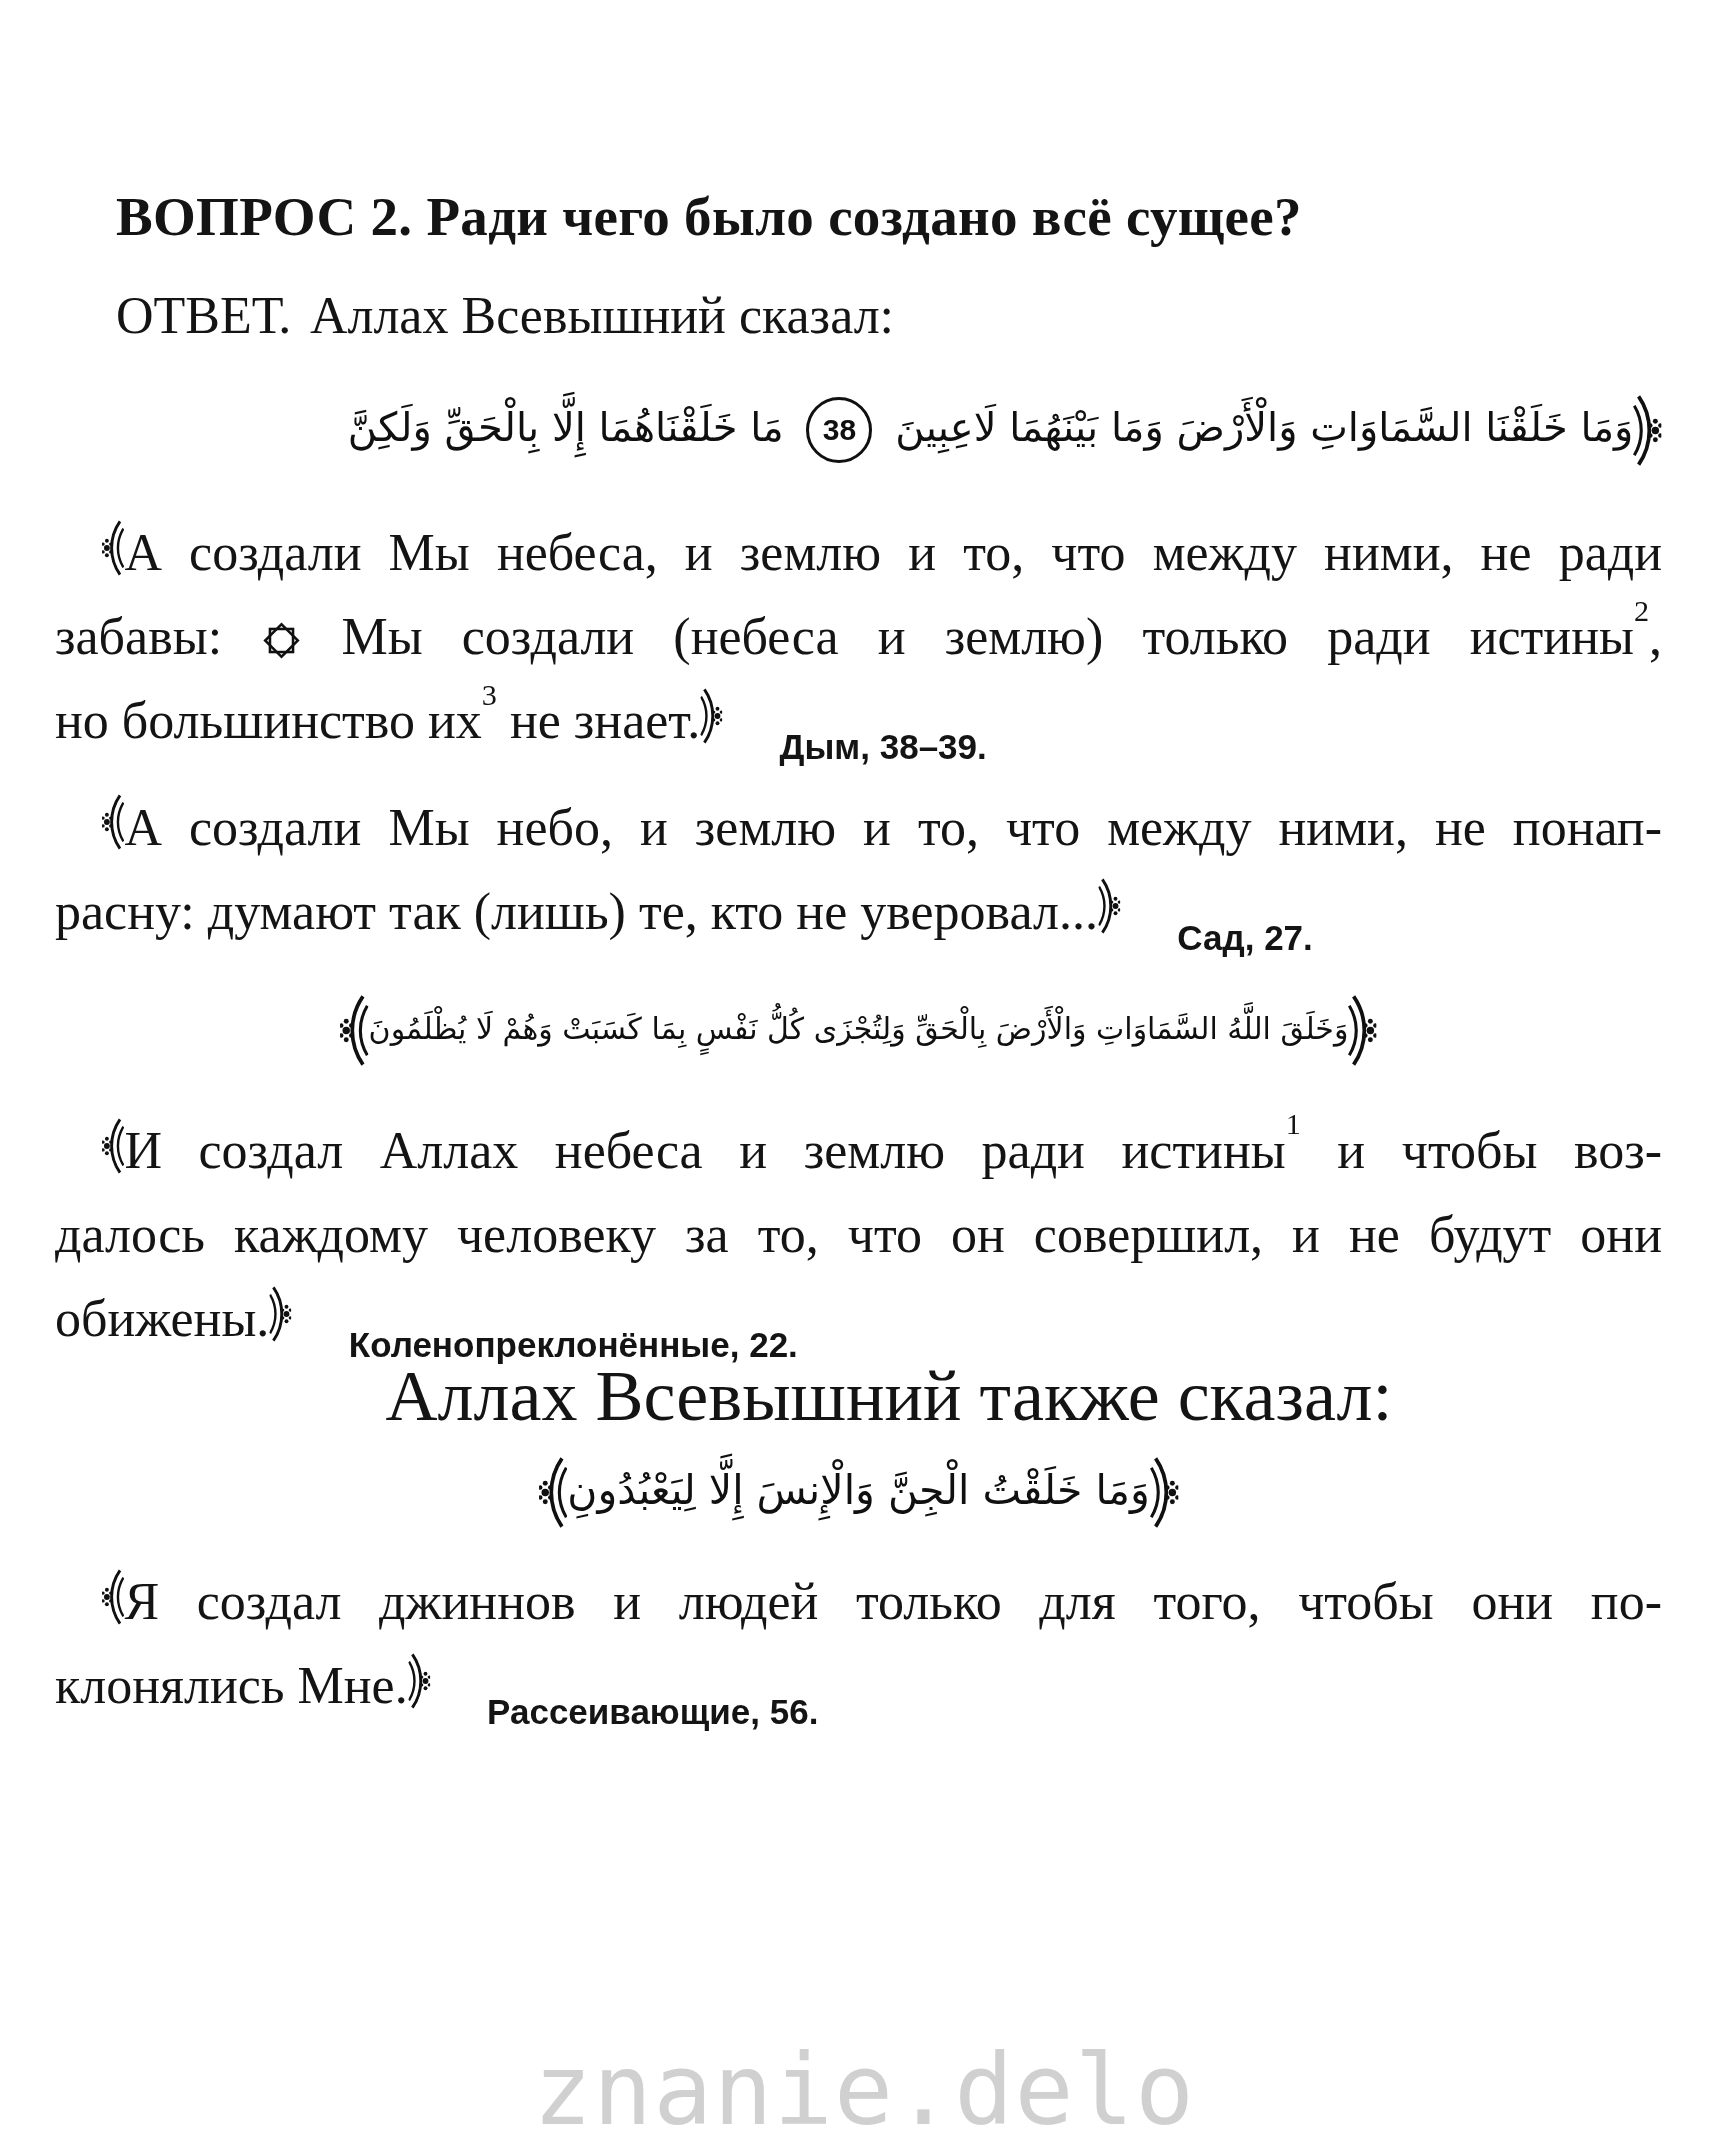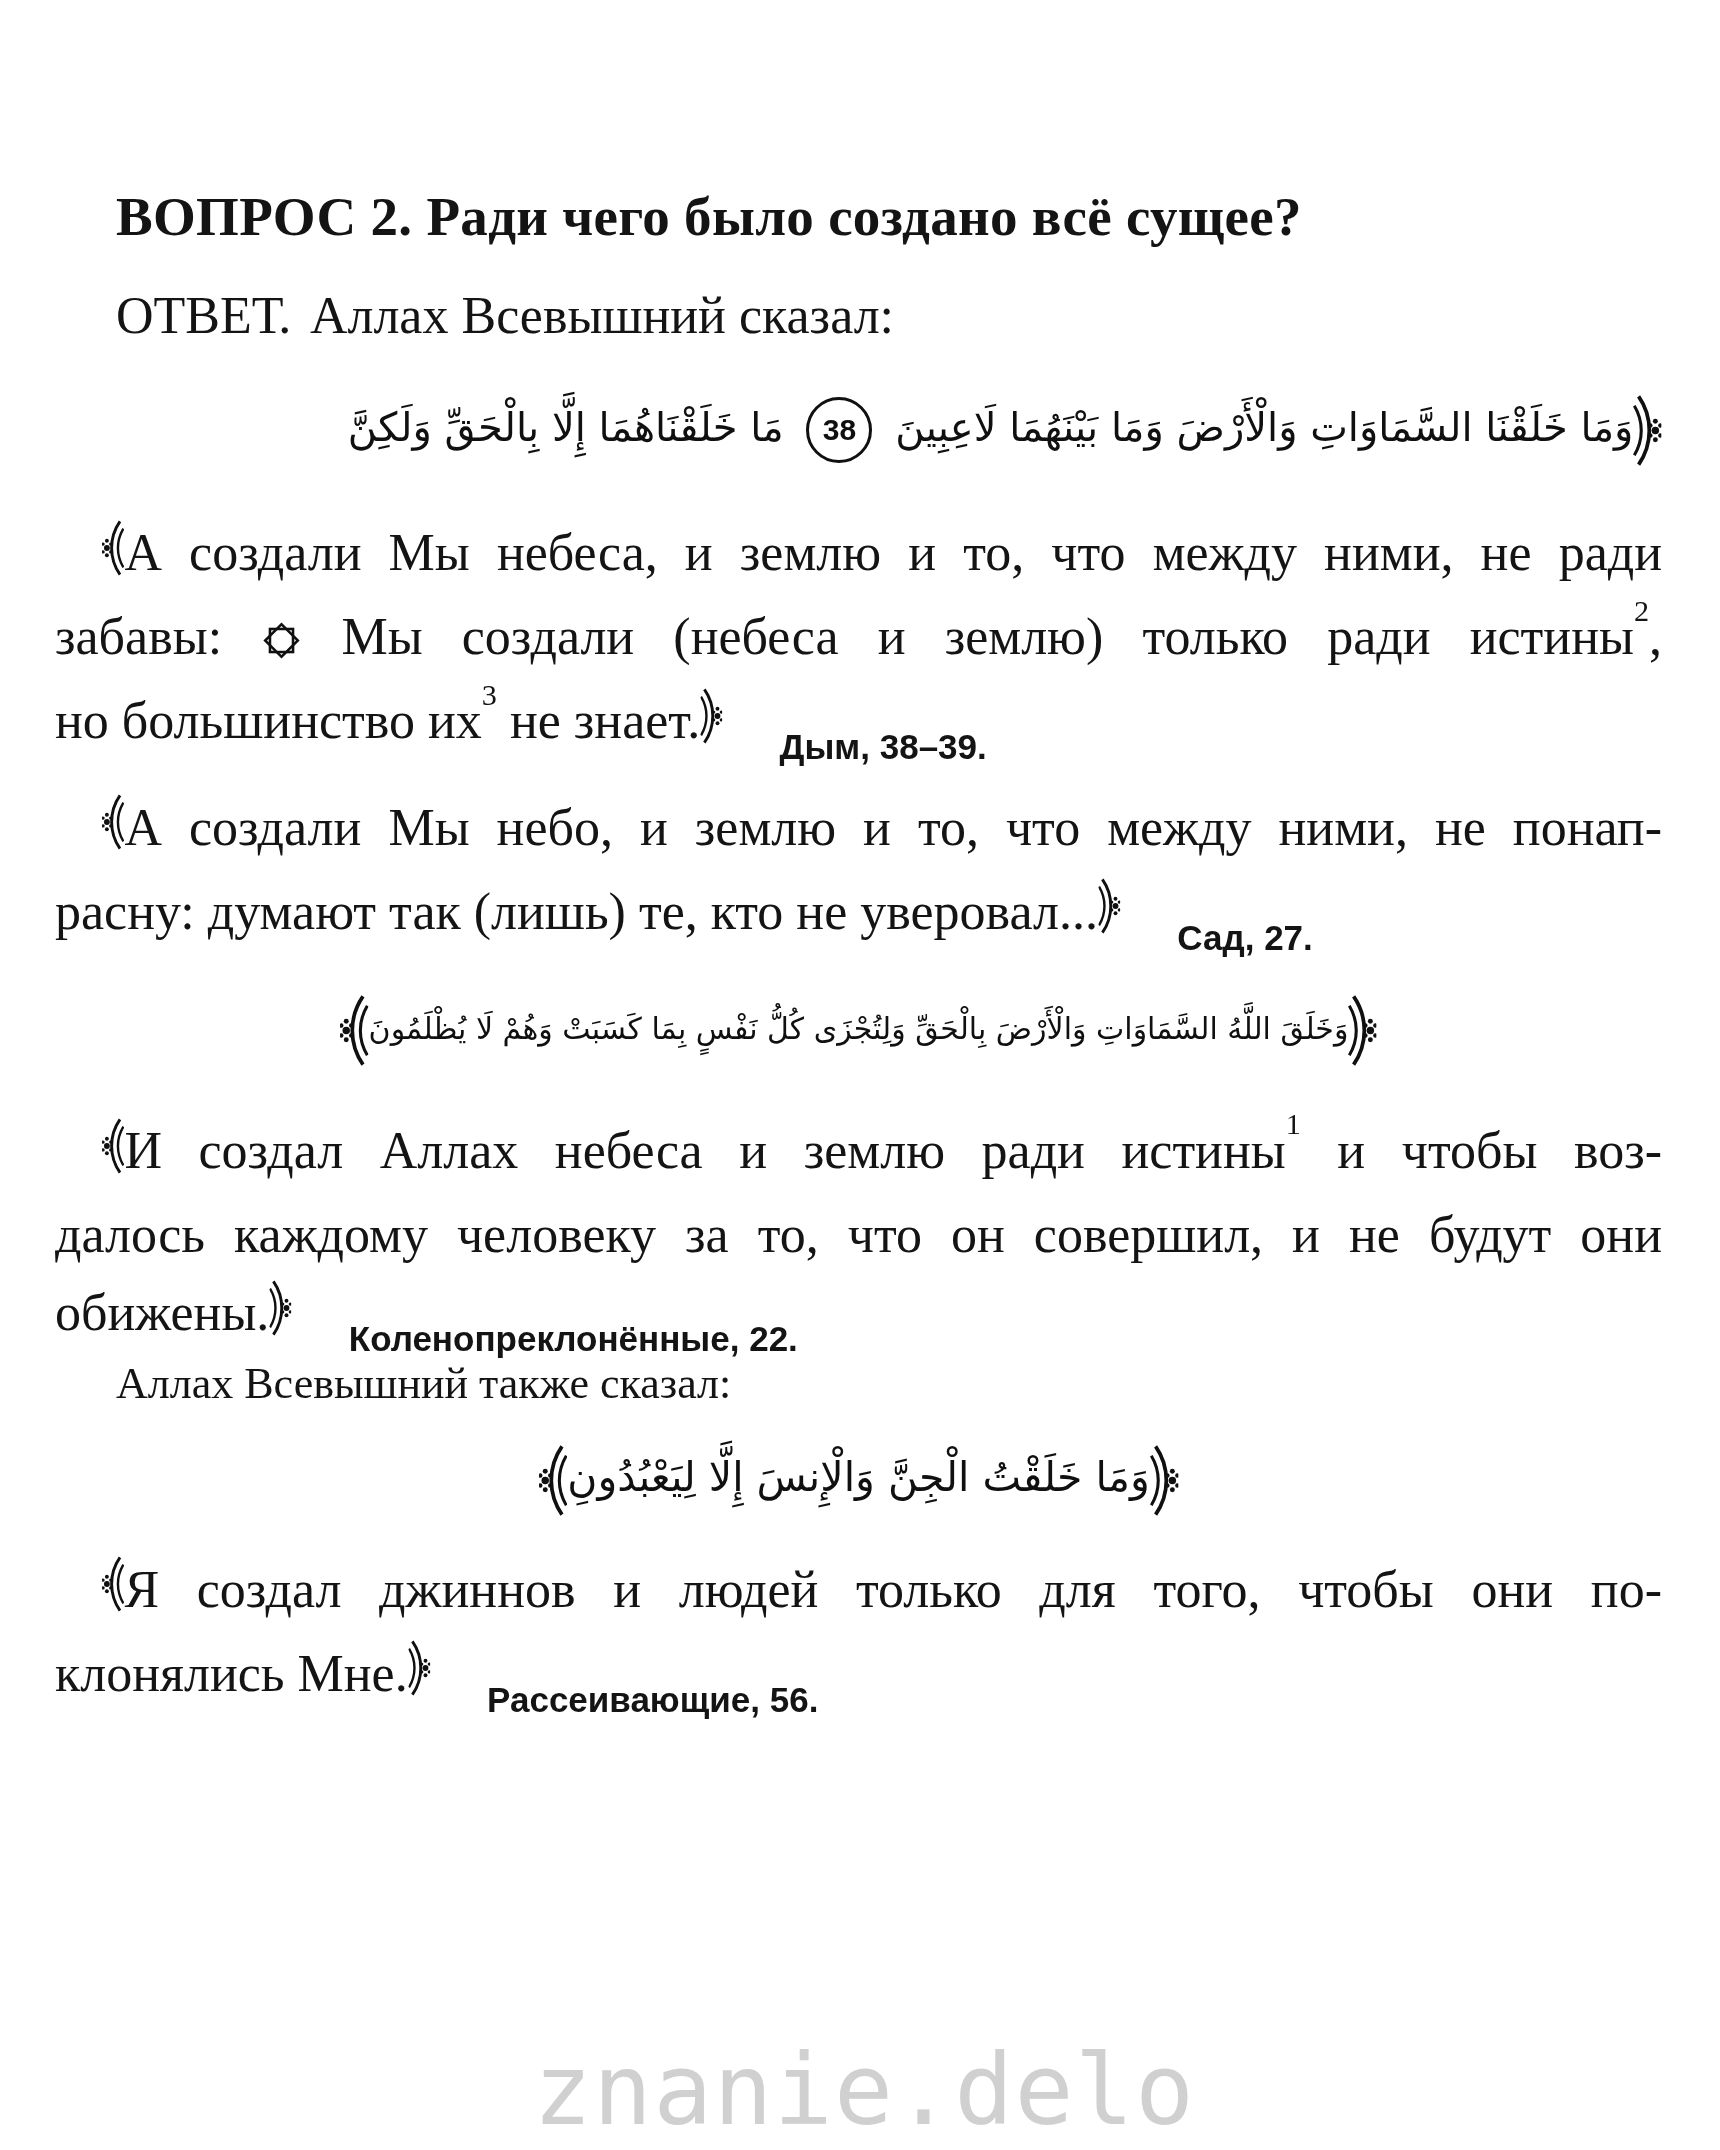--- a/index.html
+++ b/index.html
@@ -9,21 +9,21 @@
   }
   .page { position:absolute; inset:0; padding:185px 58px 0 55px; box-sizing:border-box; }
 
   .title {
     font-size:55px; font-weight:bold; padding-left:61px; margin:0;
     letter-spacing:0.3px; white-space:nowrap;
   }
   .answer { margin:38px 0 0 0; padding-left:61px; font-size:52px; white-space:nowrap; }
   .answer .lbl { font-weight:normal; }
   .answer .txt { margin-left:18.6px; }
-  .also { margin:-10px 0 0 0; padding-left:61px; font-size:44px; line-height:81px; white-space:nowrap; }
+  .also { margin:-10px 0 0 0; padding-left:61px; font-size:72px; line-height:81px; white-space:nowrap;text-align:center; }
 
   
   .ayah { direction:rtl; unicode-bidi:embed; font-family:"DejaVu Sans", sans-serif; color:#101010; white-space:nowrap; }
   .v1 { margin-top:16px; }
   .v1 .aline1 { font-size:40px; line-height:133px; text-align:right; }
   .v1 .aline2 { font-size:40px; line-height:124px; text-align:right; }
   .v2 { margin-top:17.4px; font-size:37px; line-height:127px; text-align:center; }
   .v3 { margin-top:8.7px; font-size:30px; line-height:124px; text-align:center; }
   .v4 { margin-top:0;  font-size:41px; line-height:106px; text-align:center; }
 
@@ -41,21 +41,21 @@
   .orn-r { width:22.4px; height:62px; vertical-align:-8.7px; }
   .flip { transform:scaleX(-1); }
 
   .star8 { display:inline-block; width:41px; height:41px; vertical-align:-6.2px; color:#101010; }
 
   
   .rus { margin-top:17.4px; font-size:52px; }
   .rus .rl { line-height:84px; text-align:justify; text-align-last:justify; }
   .rus .rl-last { line-height:84px; text-align:left; }
   .rus .first { padding-left:47px; }
-  .tight-last .rl-last { line-height:70px; }
+  .tight-last .rl-last { line-height:84px; }
   sup.fn { font-size:0.58em; line-height:0; position:relative; top:-0.5em; }
 
   .src {
     font-family:"Liberation Sans", sans-serif; font-weight:bold; font-size:35px;
     position:relative; top:21px; margin-left:57px; white-space:nowrap; letter-spacing:0;
   }
 
   .wm {
     position:absolute; left:0; right:0; bottom:3.7px; text-align:center;
     font-family:"DejaVu Sans Mono", monospace; font-size:98px;

